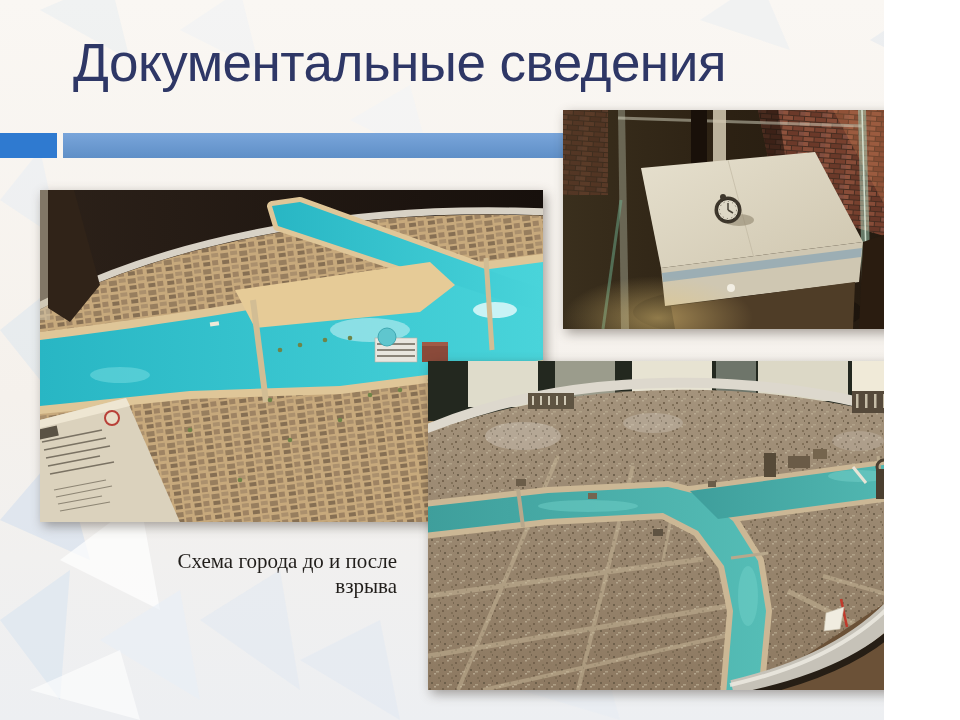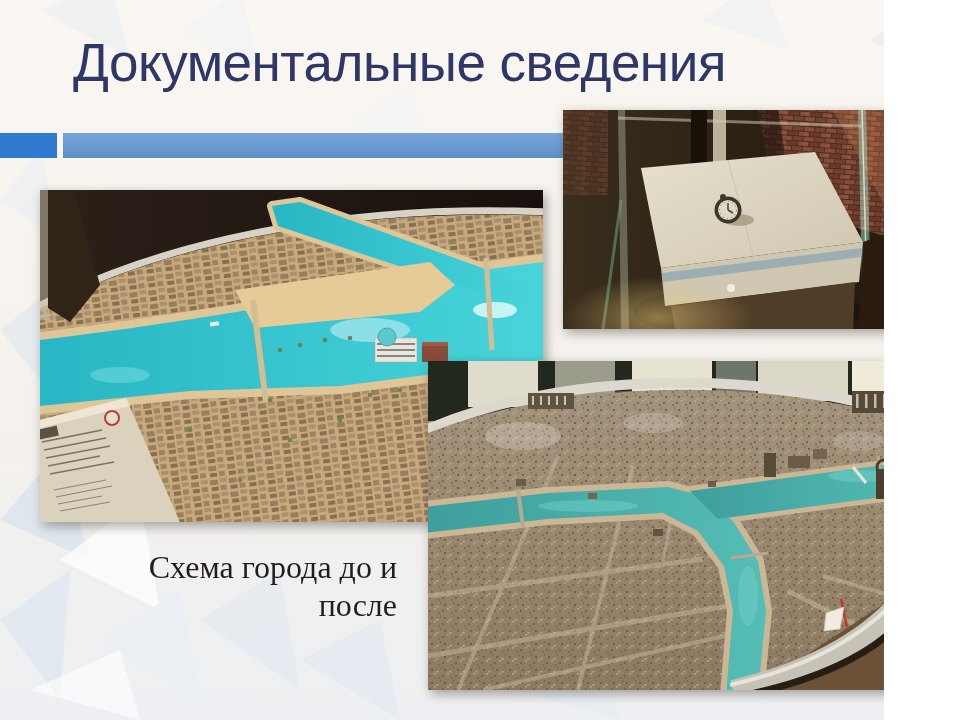--- a/index.html
+++ b/index.html
@@ -16,21 +16,21 @@
                background:var(--accent-left,#2f7ad0); }
   .seg-right { position:absolute; left:63px; top:0; width:897px; height:25px;
                background:linear-gradient(180deg,var(--accent-right-top,#79a5da) 0%,var(--accent-right-bottom,#5f8fc7) 100%); }
   .photo { position:absolute; filter:drop-shadow(3px 4px 6px rgba(40,30,20,.40)); }
   .photo svg { display:block; }
   .photo-before { left:40px;  top:190px; z-index:2; }
   .photo-watch  { left:563px; top:110px; z-index:3; }
   .photo-after  { left:428px; top:361px; z-index:4; }
   .caption { position:absolute; left:97px; top:549px; width:300px; z-index:1;
              text-align:right; font-family:"Liberation Serif",serif;
-             font-size:32px; line-height:1.18; color:var(--caption-color,#211e1b); }
+             font-size:21px; line-height:1.18; color:var(--caption-color,#211e1b); }
 </style>
 </head>
 <body>
 
 <div class="slide">
 
   <svg class="bg" width="960" height="720" viewBox="0 0 960 720">
     <defs>
       <linearGradient id="g-base" x1="0" y1="0" x2="0" y2="1">
         <stop offset="0" stop-color="#faf7f3"></stop>
@@ -328,15 +328,16 @@
         <path d="M318,334 L505,210 L505,334 Z" fill="#6b5137"></path>
         <path d="M305,330 Q450,296 502,200" stroke="#c6c2b8" stroke-width="22" fill="none"></path>
         <path d="M302,324 Q445,292 498,198" stroke="#efece4" stroke-width="4" opacity="0.8" fill="none"></path>
         <path d="M318,334 Q470,302 507,212" stroke="#261e15" stroke-width="7" fill="none"></path>
       </g>
     </svg>
   </figure>
 
   <div class="caption">
     <div>Схема города до и после</div>
+    <div>взрыва</div>
   </div>
 
 </div>
 
 </body></html>

